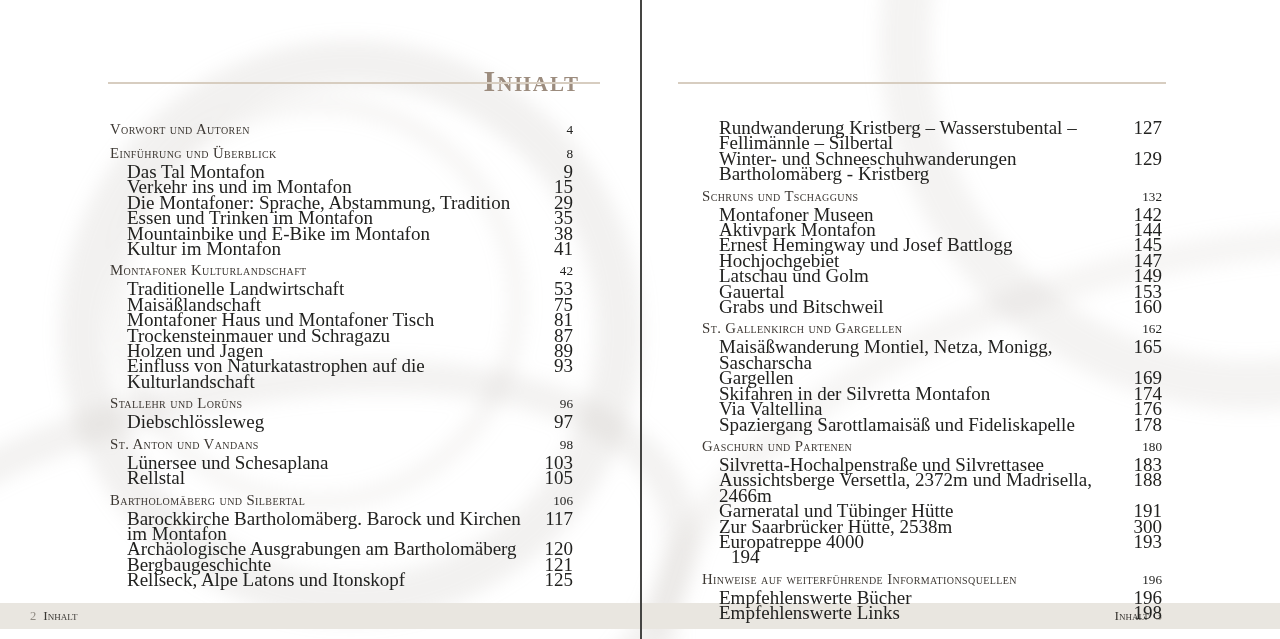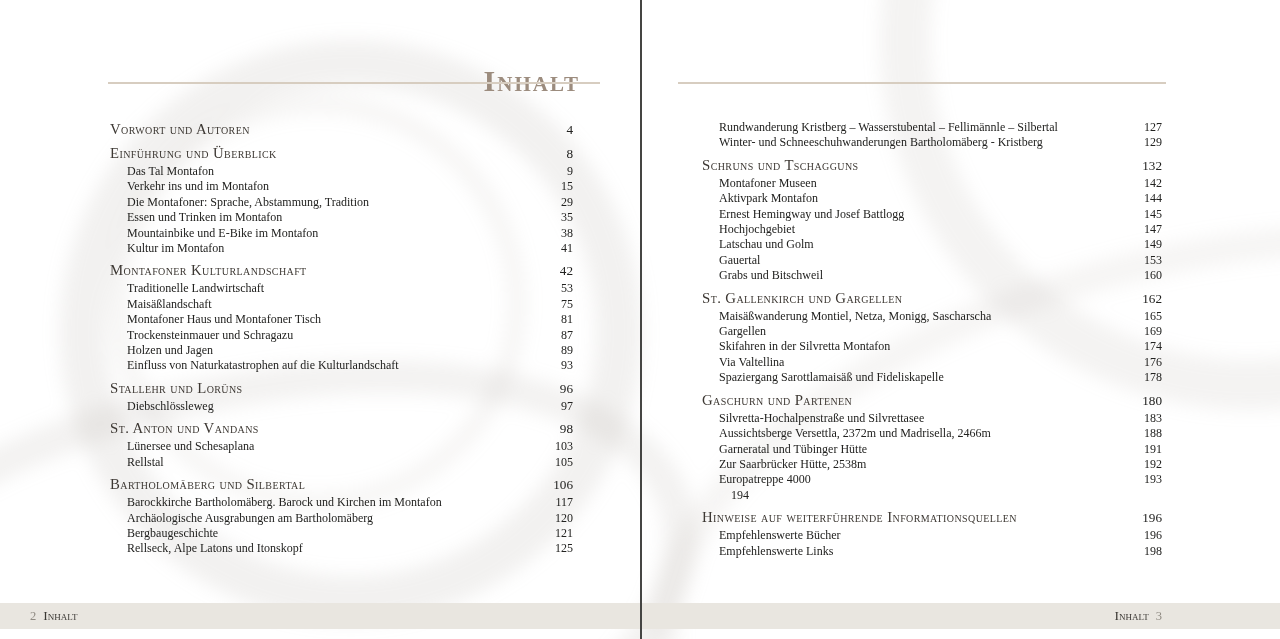--- a/index.html
+++ b/index.html
@@ -63,21 +63,21 @@
   .toc-section{margin-bottom:5px;}
   .toc-row{display:flex;justify-content:space-between;align-items:baseline;}
   .toc-row.header{
     font-variant:small-caps;
     font-size:14.8px;line-height:18px;
     letter-spacing:0.4px;
     color:#3d3833;
     margin-bottom:1px;
   }
   .toc-row.item{
-    font-size:12px;line-height:15.4px;
+    font-size:19px;line-height:15.4px;
     color:#222220;
     padding-left:17px;
   }
   .toc-row .pagenum{margin-left:12px;white-space:nowrap;}
   .toc-row.header .pagenum{font-variant:normal;font-size:13.2px;letter-spacing:0;color:#222220;}
   
   .footer-bar{
     position:absolute;left:0;top:603px;width:1280px;height:26px;
     background:#e9e6e0;z-index:2;
     display:flex;justify-content:space-between;align-items:center;
@@ -303,21 +303,21 @@
         <div class="toc-row item">
           <span class="label">Aussichtsberge Versettla, 2372m und Madrisella, 2466m</span>
           <span class="pagenum">188</span>
         </div>
         <div class="toc-row item">
           <span class="label">Garneratal und Tübinger Hütte</span>
           <span class="pagenum">191</span>
         </div>
         <div class="toc-row item">
           <span class="label">Zur Saarbrücker Hütte, 2538m</span>
-          <span class="pagenum">192</span>
+          <span class="pagenum">300</span>
         </div>
         <div class="toc-row item">
           <span class="label">Europatreppe 4000</span>
           <span class="pagenum">193</span>
         </div>
         <div class="toc-row item">
           <span class="pagenum">194</span>
         </div>
       </div>
       <div class="toc-section">

